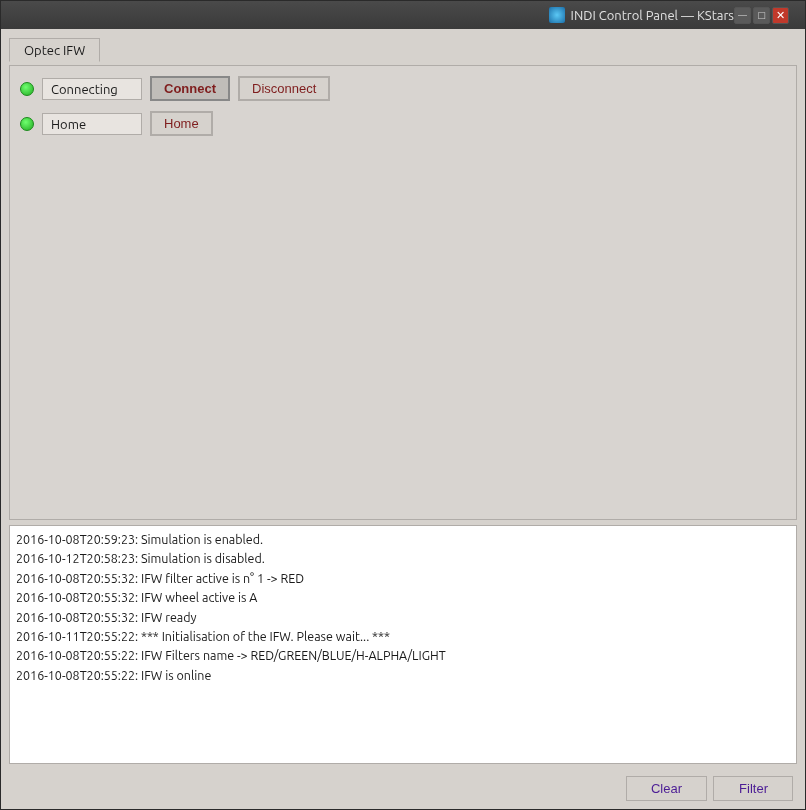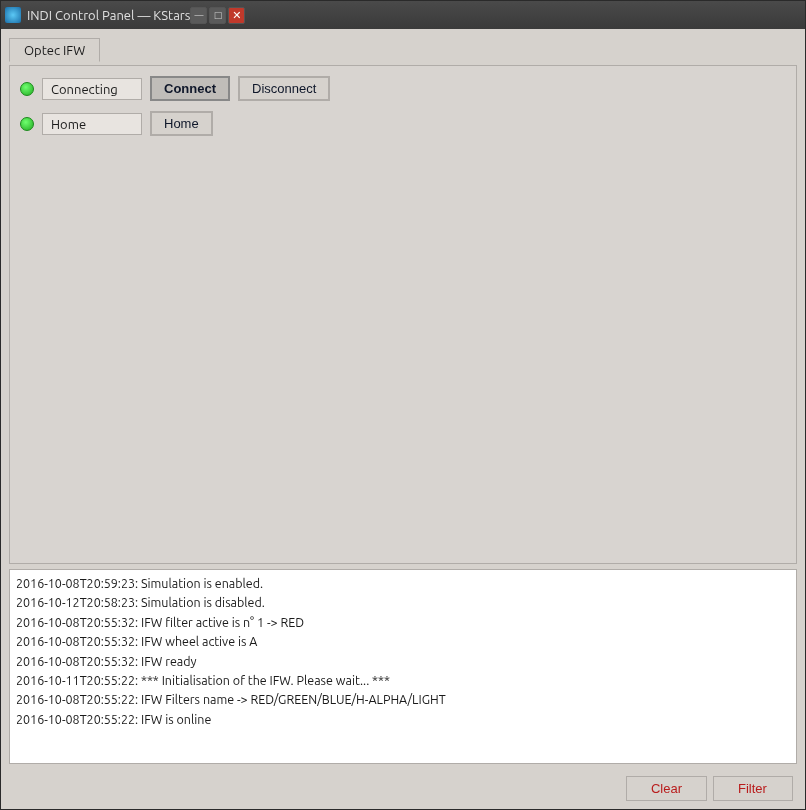--- a/index.html
+++ b/index.html
@@ -25,22 +25,22 @@
       border: 1px solid #2a2a2a;
       display: flex;
       flex-direction: column;
     }
 
     .titlebar {
       background: linear-gradient(to bottom, #4a4a4a, #3a3a3a);
       height: 28px;
       display: flex;
       align-items: center;
-      padding: 0 4px;
-      justify-content: flex-start;
+      padding: 0 16px;
+      justify-content: flex-end;
       flex-shrink: 0;
     }
 
     .titlebar-left {
       display: flex;
       align-items: center;
       gap: 6px;
     }
 
     .app-icon {
@@ -164,38 +164,38 @@
       font-size: 13px;
       color: #1a1a1a;
     }
 
     .control-btn {
       background: #d6d2cd;
       border: 2px solid #b0aca8;
       padding: 3px 12px;
       cursor: pointer;
       font-size: 13px;
-      color: #0f172a;
+      color: #7f1d1d;
     }
 
     .control-btn.active {
       background: #c0bdb9;
       border: 2px solid #888;
       font-weight: bold;
     }
 
     .spacer {
       flex: 1;
     }
 
     .log-area {
       margin: 1px 4px 4px 4px;
       display: flex;
       flex-direction: column;
-      height: 195px;
+      height: 239px;
       flex-shrink: 0;
     }
 
     .log-container {
       flex: 1;
       background: white;
       border: 1px solid #b0aca8;
       overflow-y: scroll;
       padding: 4px 6px;
       font-size: 12.5px;
@@ -214,23 +214,23 @@
       padding: 4px 8px;
       gap: 6px;
     }
 
     .bottom-btn {
       background: #d6d2cd;
       border: 1px solid #b0aca8;
       padding: 4px 24px;
       cursor: pointer;
       font-size: 13px;
-      color: #b91c1c;
+      color: #4c1d95;
       min-width: 80px;
-      text-align: left;
+      text-align: right;
     }
 
     .panel-tabs-wrapper {
       border: 1px solid #b0aca8;
       margin: 0 4px;
       flex: 1;
       display: flex;
       flex-direction: column;
       overflow: hidden;
     }

